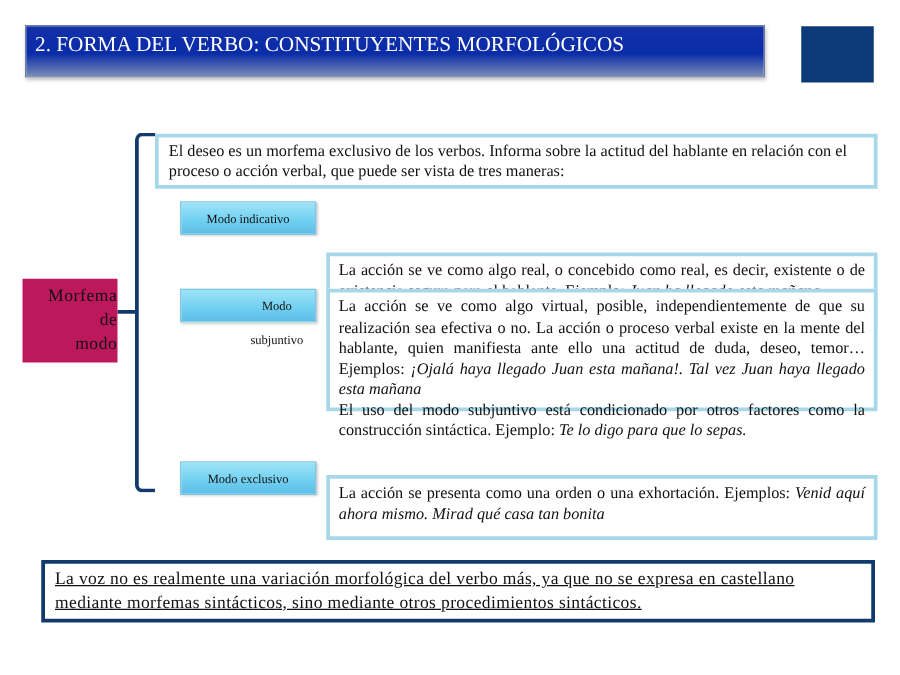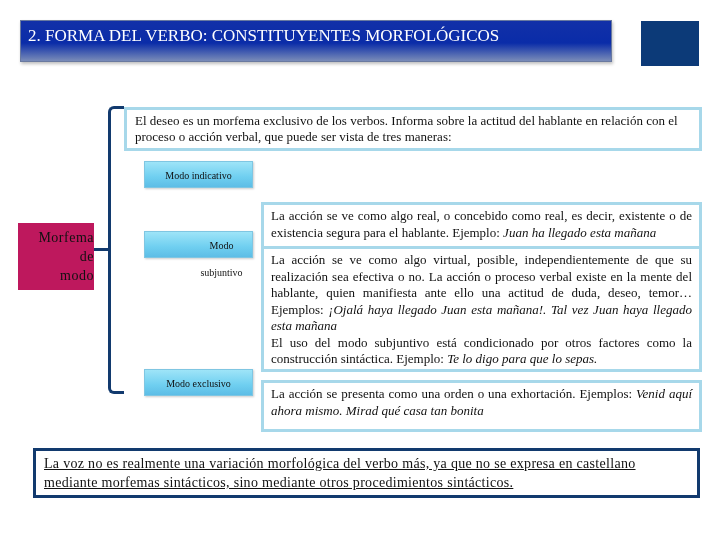--- a/index.html
+++ b/index.html
@@ -52,21 +52,21 @@
 <div class="abs mode-box" style="top:161px;">
   <span>Modo indicativo</span>
 </div>
 <div class="abs desc-box" style="top:158px; height:63px;margin-top:44px;">
   <span>La acción se ve como algo real, o concebido como real, es decir, existente o de existencia segura para el hablante. Ejemplo: </span><em>Juan ha llegado esta mañana</em>
 </div>
 
 <div class="abs mode-box" style="top:231px;padding-left:46px;">
   <span>Modo subjuntivo</span>
 </div>
-<div class="abs desc-box" style="top:246px; height:126px;">
+<div class="abs desc-box" style="top:231px; height:98px;">
   <span>La acción se ve como algo virtual, posible, independientemente de que su realización sea efectiva o no. La acción o proceso verbal existe en la mente del hablante, quien manifiesta ante ello una actitud de duda, deseo, temor…</span>
   <span>Ejemplos: </span><em>¡Ojalá haya llegado Juan esta mañana!. Tal vez Juan haya llegado esta mañana</em><br>
   <span>El uso del modo subjuntivo está condicionado por otros factores como la construcción sintáctica. Ejemplo: </span><em>Te lo digo para que lo sepas.</em>
 </div>
 
 <div class="abs mode-box" style="top:369px;">
   <span>Modo exclusivo</span>
 </div>
 <div class="abs desc-box" style="top:380px; height:52px;">
   <span>La acción se presenta como una orden o una exhortación. Ejemplos: </span><em>Venid aquí ahora mismo. Mirad qué casa tan bonita</em>

